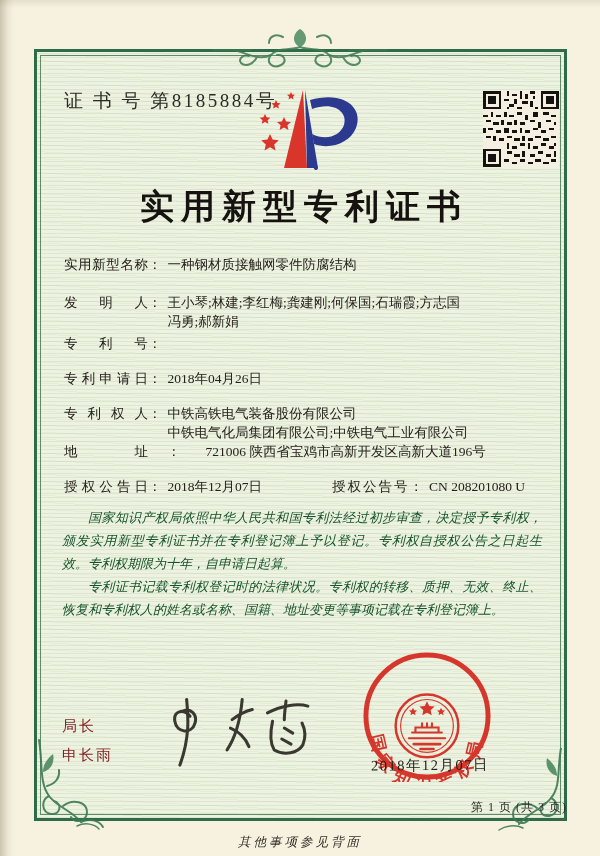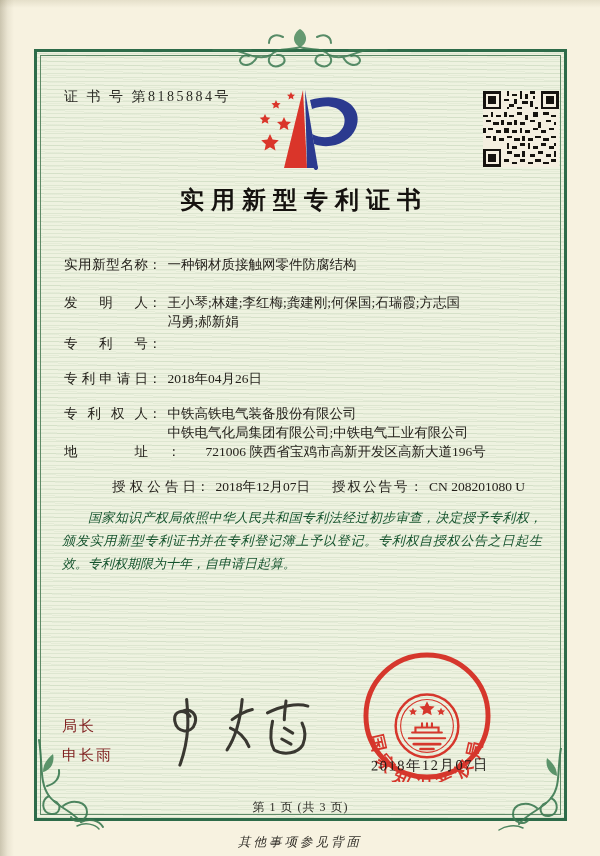--- a/index.html
+++ b/index.html
@@ -24,63 +24,63 @@
       repeating-linear-gradient(0deg, rgba(106,150,100,.13) 0 1px, transparent 1px 4px),
       repeating-linear-gradient(3deg, rgba(106,150,100,.07) 0 1px, transparent 1px 7px),
       #eef2e0;
   }
   .cert-border-inner{
     position:absolute; left:3px; top:3px; right:3px; bottom:3px;
     border:1px solid #5e8a67;
   }
   .cert-no{
     position:absolute; left:64px; top:88px;
-    font-size:14px; letter-spacing:2.5px; color:#2b2b25;
+    font-size:19px; letter-spacing:2.5px; color:#2b2b25;
   }
   .logo{ position:absolute; left:236px; top:84px; }
   .qr{ position:absolute; left:483px; top:91px; }
   .title{
     position:absolute; left:34px; top:184px; width:533px;
-    text-align:center; font-size:24px; font-weight:bold;
+    text-align:center; font-size:34px; font-weight:bold;
     letter-spacing:7px; color:#15120f; text-indent:7px;
   }
   .fields{ position:absolute; left:64px; top:256px; width:478px;
     font-size:13.5px; color:#25221c; }
   .field-row{ display:flex; align-items:flex-start; position:absolute; left:0; }
   .field-label{
     display:inline-block; width:84px; text-align:justify; text-align-last:justify;
     flex:none; white-space:nowrap;
   }
   .field-colon{ flex:none; margin-right:6px; }
   .field-value{ white-space:pre-line; line-height:18.5px; }
   .row-name{ top:0; }
   .row-inventors{ top:38px; }
   .row-patent-no{ top:79px; letter-spacing:.3px; }
   .row-filing{ top:114px; }
   .row-patentee{ top:149px; }
   .row-address{ top:187px;gap:19px; }
-  .row-grant{ top:222px;margin-left:48px; }
+  .row-grant{ top:222px; }
   .grant-pair2{ position:absolute; left:268px; top:222px; display:flex; }
   .grant-pair2 .field-label{ width:auto; text-align:left; text-align-last:auto; letter-spacing:2px; }
   .paragraphs{
     position:absolute; left:62px; top:506px; width:480px;
     font-size:13px; line-height:23px; color:#14532d;
     text-align:justify; font-style:italic;
   }
   .paragraphs p{ text-indent:2em; }
   .commissioner{ position:absolute; left:62px; top:712px; font-size:15px;
     color:#7f1d1d; letter-spacing:2px; line-height:29px; font-style:normal;}
   .signature{ position:absolute; left:158px; top:690px; }
   .seal{ position:absolute; left:361px; top:650px; opacity:.92; }
   .seal-date{
     position:absolute; left:371px; top:756px; font-size:14.5px; color:#1e1b17;
     letter-spacing:1.5px; transform:rotate(-.6deg); white-space:nowrap;
   }
   .page-num{
-    position:absolute; left:34px; top:799px; width:533px; text-align:center;
+    position:absolute; left:34px; top:799px; width:533px; text-align:right;
     font-size:12px; color:#2b2b25; letter-spacing:1px;
   }
   .back-note{
     position:absolute; left:0; top:834px; width:600px; text-align:center;
     font-size:12.5px; color:#33302a; letter-spacing:3px; font-style:italic;
   }
   .flourish-top{ position:absolute; left:211px; top:23px; }
   .flourish-bl{ position:absolute; left:33px; top:738px; }
   .flourish-br{ position:absolute; left:489px; top:748px; transform:scaleX(-1); }
 </style>
@@ -207,20 +207,21 @@
   </div>
   <div class="grant-pair2">
     <span class="field-label">授权公告号</span>
       <span class="field-colon">：</span>
     <span class="field-value">CN 208201080 U</span>
   </div>
 </div>
 
 <div class="paragraphs">
   <p>国家知识产权局依照中华人民共和国专利法经过初步审查，决定授予专利权，颁发实用新型专利证书并在专利登记簿上予以登记。专利权自授权公告之日起生效。专利权期限为十年，自申请日起算。</p>
+  <p>专利证书记载专利权登记时的法律状况。专利权的转移、质押、无效、终止、恢复和专利权人的姓名或名称、国籍、地址变更等事项记载在专利登记簿上。</p>
 </div>
 
 <div class="commissioner">
   <div>局长</div>
   <div>申长雨</div>
 </div>
 
 <svg class="signature" width="160" height="82" viewBox="0 0 190 95">
   <g stroke="#221f1a" stroke-width="3.6" fill="none" stroke-linecap="round" stroke-linejoin="round" opacity=".88">
     <path d="M38,30 C30,20 18,24 20,36 C22,50 40,52 44,38 C47,27 38,20 30,24"></path>

